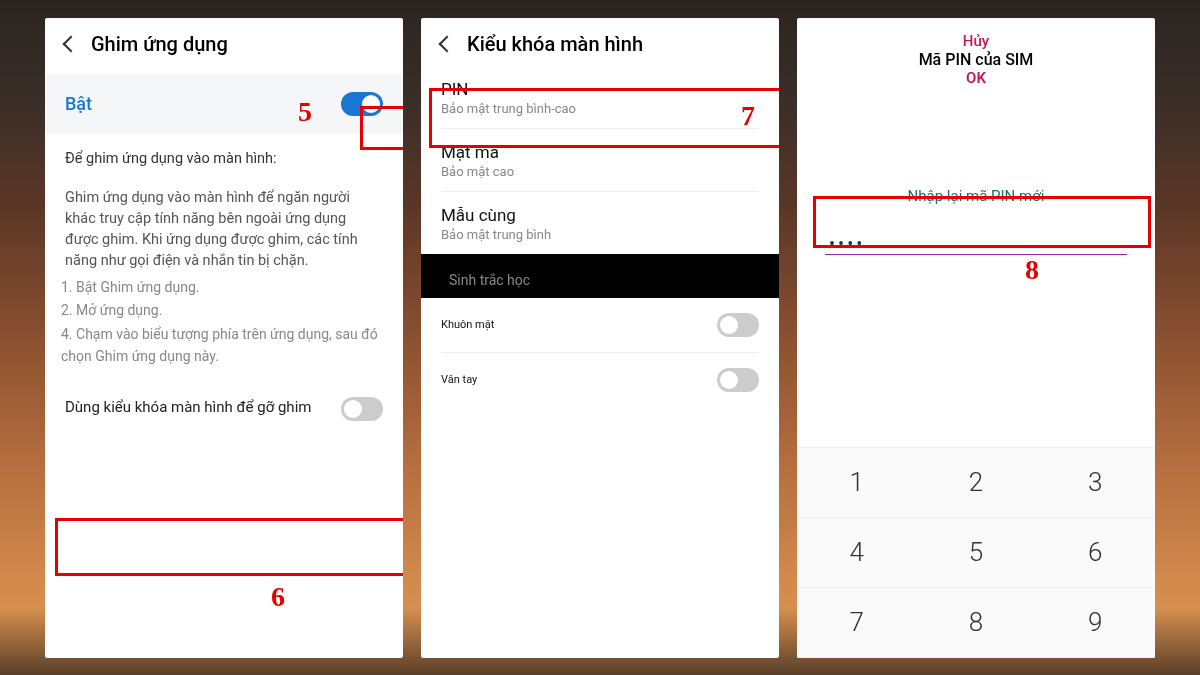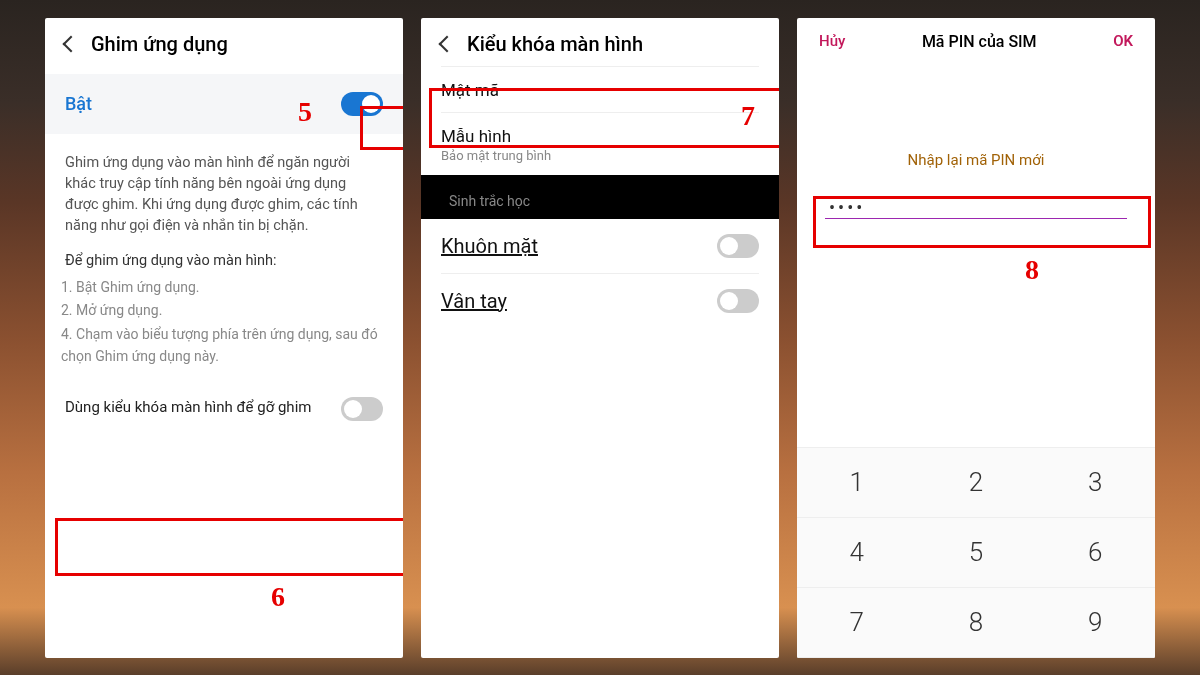--- a/index.html
+++ b/index.html
@@ -88,32 +88,33 @@
   .opt .t { font-size: 17px; color: #111; }
   .opt .s { font-size: 13px; color: #888; padding-top:2px; }
   .sep { height:1px; background:#eee; margin:0 20px; }
   .section-lbl {
     font-size:14px; color:#888; padding: 18px 20px 10px 28px;
     background:#000000;
   }
   .togrow {
     display:flex; align-items:center; justify-content:space-between;
     padding:15px 20px;
-    font-size:20px; color:#111;text-decoration:underline;
+    font-size:11px; color:#111;
   }
   
   .pinhdr {
     display:flex; justify-content:space-between; align-items:center;
     padding: 14px 22px 10px 22px;
     font-size:15px;
+    flex-direction:column;
   }
   .pinhdr .cancel { color:#c2185b; font-weight:500; }
   .pinhdr .title { color:#000; font-weight:500; font-size:16px; }
   .pinhdr .ok { color:#c2185b; font-weight:600; }
-  .prompt { text-align:center; font-size:15px; color:#a16207; margin-top:90px; }
+  .prompt { text-align:center; font-size:15px; color:#0f766e; margin-top:90px; }
   .pinfield {
     margin: 22px 28px 0 28px;
     border-bottom: 1.5px solid #9c27b0;
     padding: 6px 4px 6px 4px;
     font-size:18px; letter-spacing:3px; color:#333;
     height:28px;
   }
   .keypad {
     position:absolute; bottom:0; left:0; right:0;
     display:grid; grid-template-columns:repeat(3,1fr);
@@ -139,22 +140,22 @@
   <div class="hdr">
     <span class="back-chevron"></span>
     <span>Ghim ứng dụng</span>
   </div>
   <div class="card">
     <span class="on-label">Bật</span>
     <span class="toggle">
         <span class="knob"></span>
       </span>
   </div>
+  <div class="body-txt body-sub">Để ghim ứng dụng vào màn hình:</div>
   <div class="body-txt">Ghim ứng dụng vào màn hình để ngăn người khác truy cập tính năng bên ngoài ứng dụng được ghim. Khi ứng dụng được ghim, các tính năng như gọi điện và nhắn tin bị chặn.</div>
-  <div class="body-txt body-sub">Để ghim ứng dụng vào màn hình:</div>
   <div class="steps">
     <div>1. Bật Ghim ứng dụng.</div>
     <div>2. Mở ứng dụng.</div>
     <div>4. Chạm vào biểu tượng phía trên ứng dụng, sau đó chọn Ghim ứng dụng này.</div>
   </div>
   <div class="lockrow">
     <span style="max-width:250px">Dùng kiểu khóa màn hình để gỡ ghim</span>
     <span class="toggle off">
         <span class="knob"></span>
       </span>
@@ -164,27 +165,32 @@
   <div class="redlabel" style="left:253px; top:78px">5</div>
   <div class="redbox" style="left:10px; top:500px; width:370px; height:58px"></div>
   <div class="redlabel" style="left:226px; top:563px">6</div>
 </div>
 
 <div class="phone">
   <div class="hdr">
     <span class="back-chevron"></span>
     <span>Kiểu khóa màn hình</span>
   </div>
+  <div class="opt">
+    <div class="t">PIN</div>
+    <div class="s">Bảo mật trung bình-cao</div>
+  </div>
   <div class="sep"></div>
   <div class="opt">
     <div class="t">Mật mã</div>
+    <div class="s">Bảo mật cao</div>
   </div>
   <div class="sep"></div>
   <div class="opt">
-    <div class="t">Mẫu hình</div>
+    <div class="t">Mẫu cùng</div>
     <div class="s">Bảo mật trung bình</div>
   </div>
   <div class="section-lbl">Sinh trắc học</div>
   <div class="togrow">
     <span>Khuôn mặt</span>
     <span class="toggle off">
         <span class="knob"></span>
       </span>
   </div>
   <div class="sep"></div>

